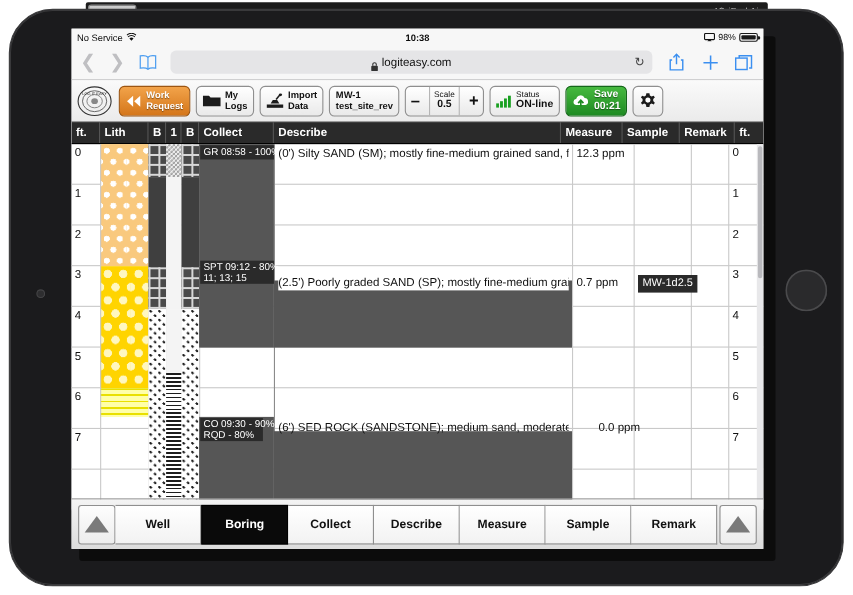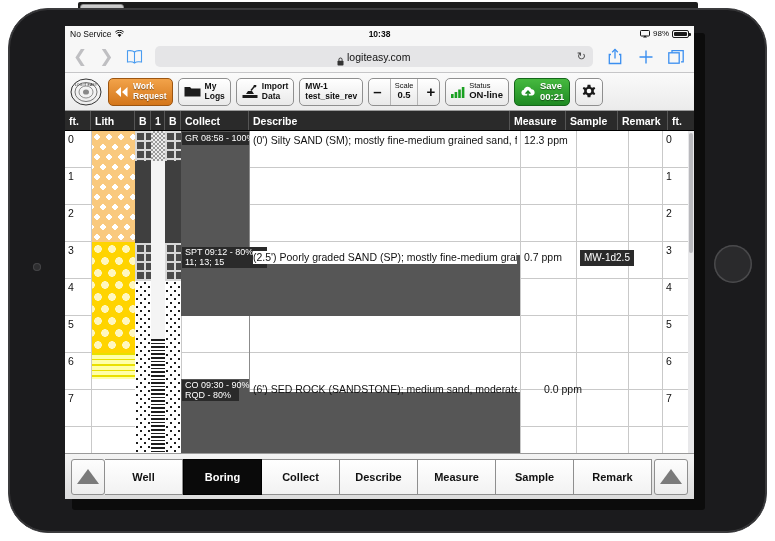--- a/index.html
+++ b/index.html
@@ -540,21 +540,21 @@
         <div class="collect-fill" style="left:116px; top:111px; width:68px; height:74px;"></div>
         <div class="collect-fill" style="left:116px; top:248px; width:68px; height:84px;"></div>
 
         <div class="collect-fill" style="left:184px; top:124px; width:271px; height:61px;"></div>
         <div class="collect-fill" style="left:184px; top:261px; width:271px; height:71px;"></div>
 
         <div class="collect-label" style="left:117px; top:1px; width:67px;">GR 08:58 - 100%</div>
         <div class="desc-text" style="left:188px; top:3px; width:264px;">(0') Silty SAND (SM); mostly fine-medium grained sand, few coar</div>
         <div class="meas-text" style="left:459px; top:3px;">12.3 ppm</div>
 
-        <div class="collect-label" style="left:117px; top:116px; width:85px; line-height:9.5px;">
+        <div class="collect-label" style="left:117px; top:106px; width:67px; line-height:9.5px;">
           <div>SPT 09:12 - 80%</div>
           <div>11; 13; 15</div>
         </div>
         <div class="desc-text" style="left:188px; top:120px; width:264px; background:#fff;">(2.5') Poorly graded SAND (SP); mostly fine-medium grained san</div>
         <div class="meas-text" style="left:459px; top:120px;">0.7 ppm</div>
         <div class="sample-chip" style="left:515px; top:119px;">MW-1d2.5</div>
 
         <div class="collect-label" style="left:117px; top:249px; width:57px; line-height:9.5px;">
           <div>CO 09:30 - 90%</div>
           <div>RQD - 80%</div>

